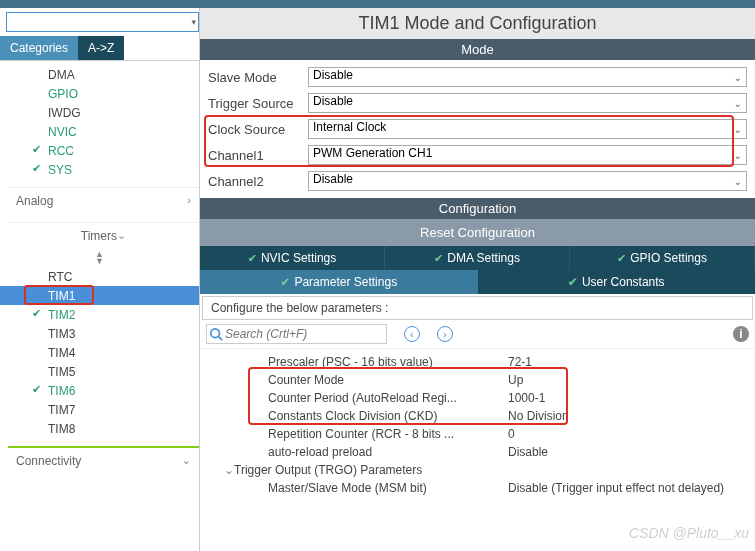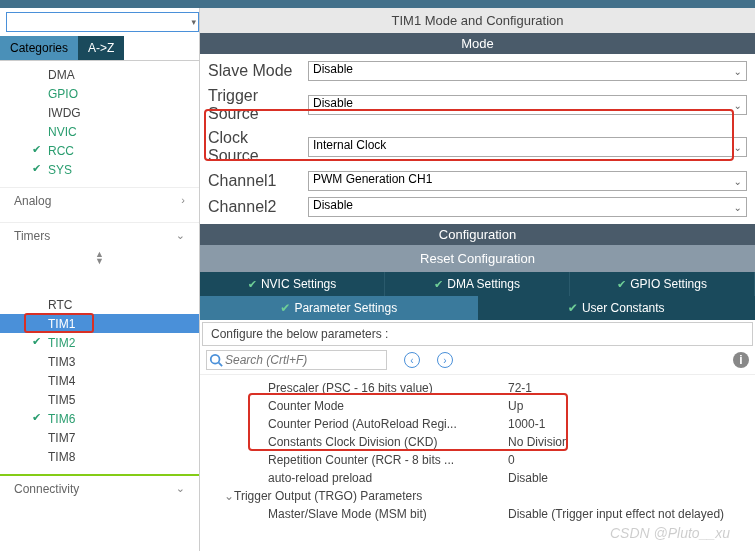--- a/index.html
+++ b/index.html
@@ -8,37 +8,37 @@
 .main-layout { display: flex; height: 543px; }
 .left-panel { width: 200px; border-right: 1px solid #ccc; display: flex; flex-direction: column; }
 .search-row { display: flex; align-items: center; padding: 4px 6px; gap: 6px; }
 .search-input { flex: 1; border: 1px solid #4a90d9; height: 20px; padding: 0 16px 0 18px; font-size: 12px; font-style: italic; position: relative; }
 .search-wrap { position: relative; flex: 1; }
 .search-wrap .mag { position: absolute; left: 3px; top: 3px; color: #4a90d9; }
 .search-wrap .chev { position: absolute; right: 3px; top: 5px; color: #666; font-size: 9px; }
 .gear { color: #4a90d9; cursor: pointer; }
 .tabs-row { display: flex; background: #fff; border-bottom: 1px solid #ccc; }
 .tab { padding: 5px 10px; font-size: 12px; cursor: pointer; }
-.tab.active-cat { background: #4a90b8; color: #000000; }
+.tab.active-cat { background: #4a90b8; color: #ffffff; }
 .tab.active-az { background: #1a4a5c; color: #fff; }
 .tree { flex: 1; overflow-y: auto; padding: 4px 0; }
 .tree-item { padding: 2px 0 2px 48px; font-size: 13px; color: #444; cursor: pointer; position: relative; }
 .tree-item.green { color: #2a9d6f; }
 .tree-item .check { position: absolute; left: 32px; color: #2a9d6f; font-size: 11px; }
-.tree-section { padding: 6px 14px; font-size: 13px; color: #666; display: flex; justify-content: space-between; cursor: pointer; border-top: 1px solid #eee; margin-top: 8px; }
+.tree-section { padding: 6px 8px; font-size: 13px; color: #666; display: flex; justify-content: space-between; cursor: pointer; border-top: 1px solid #eee; margin-top: 8px; margin-left: 8px; }
 .tree-section .chev { color: #888; font-size: 11px; }
 .sort-arrows { text-align: center; padding: 2px 0; color: #888; font-size: 9px; line-height: 7px; }
 .tree-item.selected { background: #4a90d9; color: #fff; }
 .red-box { position: absolute; border: 2px solid #d93025; pointer-events: none; }
 .right-panel { flex: 1; display: flex; flex-direction: column; overflow: hidden; }
-.panel-title { background: #e8e8e8; text-align: center; padding: 5px; font-size: 13px; color: #444; }
+.panel-title { background: #e8e8e8; text-align: center; padding: 5px; font-size: 18px; color: #444; }
 .section-bar { background: #4a5b6a; color: #fff; text-align: center; padding: 3px; font-size: 13px; }
 .mode-table { padding: 4px 8px; }
 .mode-row { display: flex; align-items: center; padding: 3px 0; gap: 8px; }
-.mode-label { width: 92px; font-size: 16px; color: #444; }
+.mode-label { width: 92px; font-size: 13px; color: #444; }
 .mode-select { flex: 1; border: 1px solid #aaa; height: 20px; padding: 0 16px 0 4px; font-size: 12px; position: relative; background: #fff; }
 .mode-select .sel-chev { position: absolute; right: 4px; top: 4px; font-size: 10px; color: #666; }
 .reset-btn { background: #8a9aa8; color: #fff; border: none; padding: 6px 12px; font-size: 13px; cursor: pointer; }
 .settings-tabs { display: flex; background: #1a4a5c; }
 .settings-tab { flex: 1; padding: 5px 8px; color: #fff; text-align: center; font-size: 12px; cursor: pointer; border-right: 1px solid #2a5a6c; display: flex; align-items: center; justify-content: center; gap: 4px; }
 .settings-tab .ok { color: #6fcf97; font-size: 11px; }
 .subtabs { display: flex; background: #1a4a5c; }
 .subtab { flex: 1; padding: 5px 8px; color: #fff; text-align: center; font-size: 12px; cursor: pointer; display: flex; align-items: center; justify-content: center; gap: 4px; }
 .subtab.active { background: #3a7a9c; }
 .config-hint { padding: 4px 8px; font-size: 12px; color: #444; border: 1px solid #ccc; margin: 2px 2px 0 2px; }
@@ -47,21 +47,21 @@
 .param-search-wrap { position: relative; }
 .param-search-wrap .mag { position: absolute; left: 3px; top: 3px; color: #4a90d9; }
 .nav-arrow { color: #4a90d9; cursor: pointer; width: 16px; height: 16px; border: 1px solid #4a90d9; border-radius: 8px; display: inline-flex; align-items: center; justify-content: center; font-size: 10px; }
 .info-icon { margin-left: auto; color: #666; width: 16px; height: 16px; background: #888; color: #fff; border-radius: 8px; display: inline-flex; align-items: center; justify-content: center; font-weight: bold; }
 .param-tree { padding: 4px 8px; font-size: 13px; color: #444; overflow-y: auto; flex: 1; }
 .param-group { padding: 2px 0 2px 16px; cursor: pointer; }
 .param-group .tw { display: inline-block; width: 10px; color: #888; }
 .param-row { display: flex; padding: 2px 0 2px 60px; }
 .param-key { width: 240px; }
 .param-val { color: #444; }
-.watermark { position: absolute; right: 25px; bottom: 10px; color: rgba(0,0,0,0.2); font-size: 14px; font-style: italic; pointer-events: none; margin-left: 21px; }
+.watermark { position: absolute; right: 6px; bottom: 10px; color: rgba(0,0,0,0.2); font-size: 14px; font-style: italic; pointer-events: none; margin-left: 21px; }
 svg { display: block; }
 </style>
 </head>
 <body>
 
 <div class="top-bar"></div>
 <div class="main-layout">
 
   <div class="left-panel">
     <div class="search-row">
@@ -92,26 +92,26 @@
           <div class="tree-item green"><span>GPIO</span></div>
           <div class="tree-item"><span>IWDG</span></div>
           <div class="tree-item green"><span>NVIC</span></div>
           <div class="tree-item green"><span class="check">✔</span><span>RCC</span></div>
           <div class="tree-item green"><span class="check">✔</span><span>SYS</span></div>
         </div>
       <div class="tree-section">
         <span>Analog</span>
         <span class="chev">›</span>
       </div>
-      <div class="tree-section" style="border-top:1px solid #eee;">
+      <div class="tree-section" style="border-top:1px solid #eee;justify-content:center;">
         <span>Timers</span>
         <span class="chev">⌄</span>
       </div>
       <div class="sort-arrows">▲<br>▼</div>
-      <div id="timer-items" style="position:relative;margin-top:28px;">
+      <div id="timer-items" style="position:relative;">
           <div class="tree-item"><span>RTC</span></div>
           <div class="tree-item selected"><span>TIM1</span></div>
           <div class="tree-item green"><span class="check">✔</span><span>TIM2</span></div>
           <div class="tree-item"><span>TIM3</span></div>
           <div class="tree-item"><span>TIM4</span></div>
           <div class="tree-item"><span>TIM5</span></div>
           <div class="tree-item green"><span class="check">✔</span><span>TIM6</span></div>
           <div class="tree-item"><span>TIM7</span></div>
           <div class="tree-item"><span>TIM8</span></div>
           <div class="red-box" style="left: 24px; top: 18px; width: 70px; height: 20px; border-radius: 3px;"></div>

